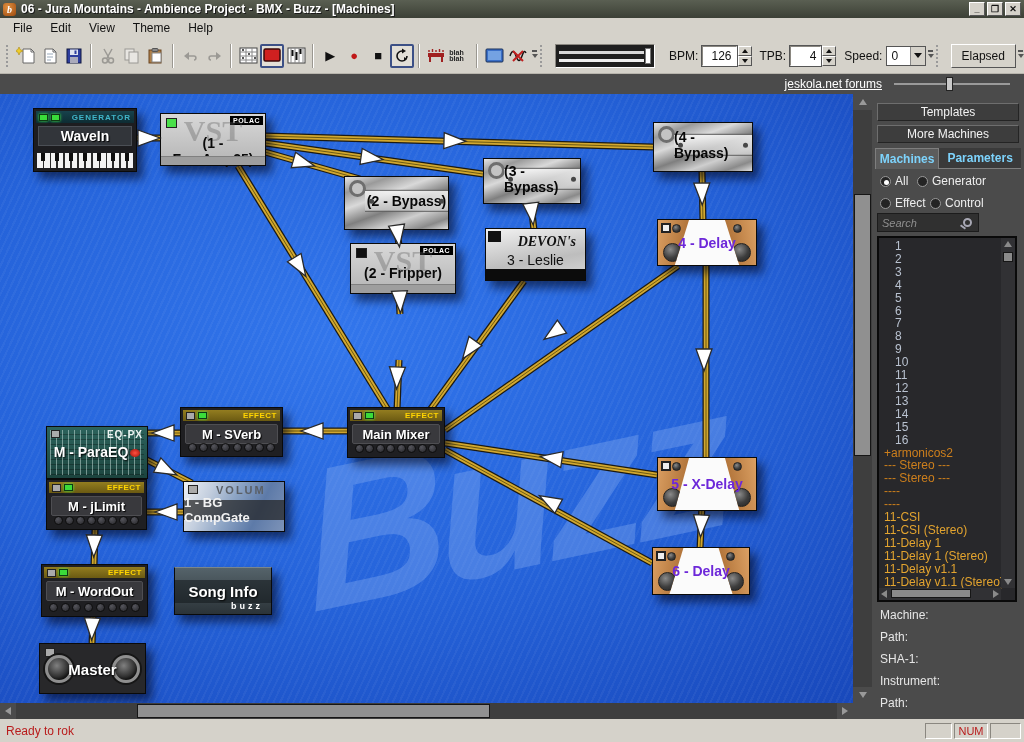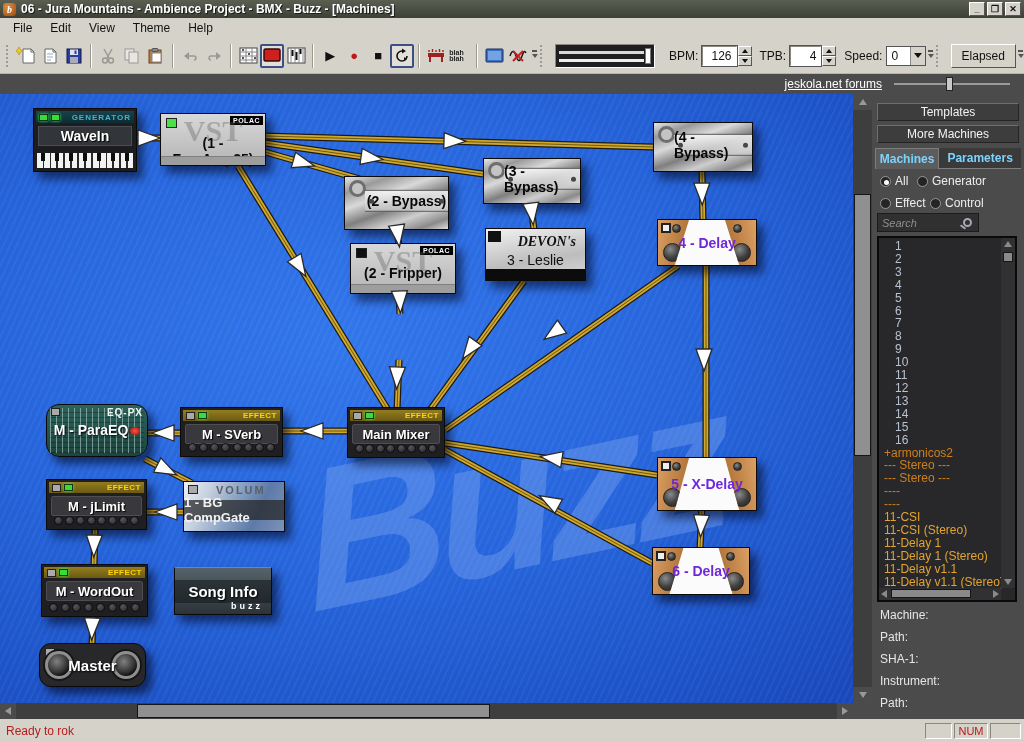--- a/index.html
+++ b/index.html
@@ -559,21 +559,21 @@
           <i></i>
           <i></i>
           <i></i>
           <i></i>
           <i></i>
           <i></i>
           <i></i>
           <i></i>
         </div>
       </div>
-      <div class="machine m-paraeq" style="left: 46px; top: 310px; width: 102px; height: 53px; border-radius: 13px;">
+      <div class="machine m-paraeq" style="left: 46px; top: 332px; width: 102px; height: 53px;">
         <span class="eqsq"></span>
         <span class="eqtag">EQ-PX</span>
         <div class="eqtitle">M - ParaEQ<span class="reddot"></span></div>
       </div>
       <div class="machine m-effect" style="left: 46px; top: 385px; width: 101px; height: 51px;">
         <div class="ehead">
           <span class="gsq"></span>
           <span class="gled"></span>
           <span class="etag">EFFECT</span>
         </div>
@@ -609,21 +609,21 @@
           <i></i>
           <i></i>
           <i></i>
           <i></i>
         </div>
       </div>
       <div class="machine m-songinfo" style="left: 174px; top: 473px; width: 98px; height: 48px;">
         <div class="sititle">Song Info</div>
         <div class="sisub">buzz</div>
       </div>
-      <div class="machine m-master" style="left: 39px; top: 549px; width: 107px; height: 44px; border-radius: 12px;">
+      <div class="machine m-master" style="left: 39px; top: 549px; width: 107px; height: 51px;">
         <span class="msq"></span>
         <span class="mspk ml"></span>
         <span class="mspk mr"></span>
         <div class="mtitle">Master</div>
       </div>
       <div class="machine m-speaker" style="left: 657px; top: 363px; width: 100px; height: 54px;">
         <div class="spk sl">
           <i class="c1"></i>
           <i class="c2"></i>
         </div>

